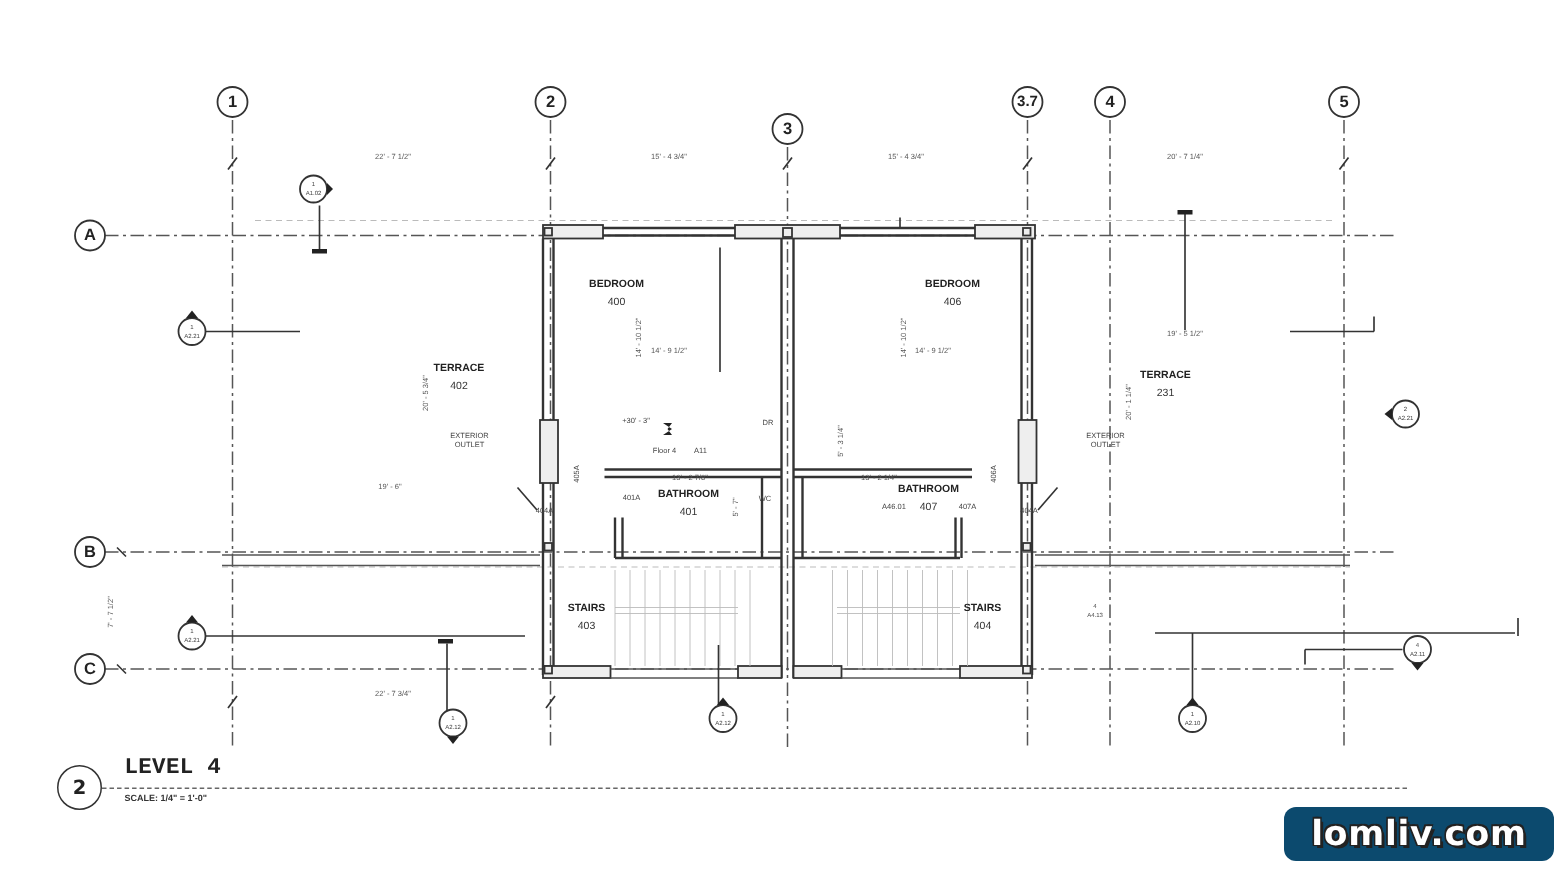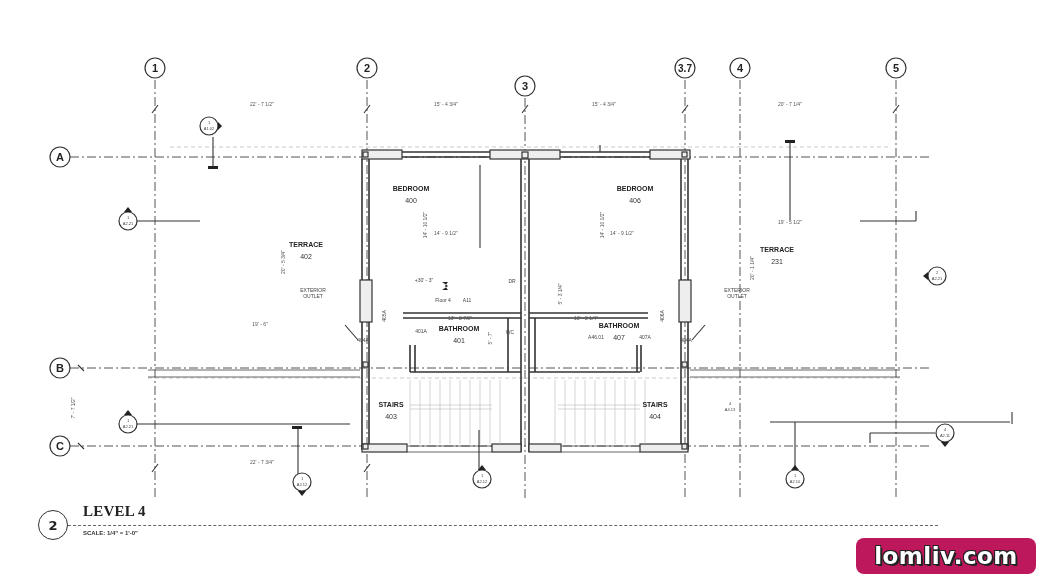--- a/index.html
+++ b/index.html
@@ -14,25 +14,25 @@
   .wall-fill { fill:#eee; stroke:#333; stroke-width:1.2; }
   .room-name { font-family:"Liberation Sans", sans-serif; font-size:7px; font-weight:bold; fill:#222; text-anchor:middle; }
   .room-num { font-family:"Liberation Sans", sans-serif; font-size:7px; fill:#333; text-anchor:middle; }
   .dim { font-family:"Liberation Sans", sans-serif; font-size:5px; fill:#555; text-anchor:middle; }
   .note { font-family:"Liberation Sans", sans-serif; font-size:5px; fill:#444; text-anchor:middle; }
   .tag-text { font-family:"Liberation Sans", sans-serif; font-size:4px; fill:#444; text-anchor:middle; }
   .tick { stroke:#333; stroke-width:1.1; }
   .stair { stroke:#bbb; stroke-width:0.6; }
   .section-line { stroke:#333; stroke-width:1.1; fill:none; }
   .marker { fill:#222; }
-  .title-text { position:absolute; left:83px; top:503px; font-family:Liberation Serif, serif; font-size:15px; font-weight:bold; color:#222; letter-spacing:0.2px; }
+  .title-text { position:absolute; left:83px; top:503px; font-family:Liberation Mono, monospace; font-size:15px; font-weight:bold; color:#222; letter-spacing:0.2px; }
   .scale-text { position:absolute; left:83px; top:530px; font-family:"Liberation Sans", sans-serif; font-size:6px; font-weight:bold; color:#333; }
   .title-bubble { position:absolute; left:38px; top:510px; width:28px; height:28px; border:1.5px solid #333; border-radius:50%; background:#fff; display:flex; align-items:center; justify-content:center; font-family:"DejaVu Sans", sans-serif; font-weight:bold; font-size:13px; color:#222; }
   .title-rule { position:absolute; left:68px; top:525px; width:870px; height:0; border-top:1px dashed #666; }
-  .watermark { position:absolute; left:856px; top:538px; width:180px; height:36px; background:#be185d; border-radius:8px; display:flex; align-items:center; justify-content:center; font-family:"DejaVu Sans", sans-serif; font-weight:bold; font-size:23px; color:#fff; text-shadow:2px 2px 0 #222, -1px -1px 0 #222, 1px -1px 0 #222, -1px 1px 0 #222; letter-spacing:0.5px; }
+  .watermark { position:absolute; left:856px; top:538px; width:180px; height:36px; background:#0c4a6e; border-radius:8px; display:flex; align-items:center; justify-content:center; font-family:"DejaVu Sans", sans-serif; font-weight:bold; font-size:23px; color:#fff; text-shadow:2px 2px 0 #222, -1px -1px 0 #222, 1px -1px 0 #222, -1px 1px 0 #222; letter-spacing:0.5px; }
 </style>
 </head>
 <body>
 
 <svg id="plan" viewBox="0 0 1040 580" xmlns="http://www.w3.org/2000/svg">
 
   <g>
     <line class="grid-line" x1="155" y1="80" x2="155" y2="500"></line>
     <line class="grid-line" x1="367" y1="80" x2="367" y2="500"></line>
     <line class="grid-line" x1="525" y1="98" x2="525" y2="500"></line>

